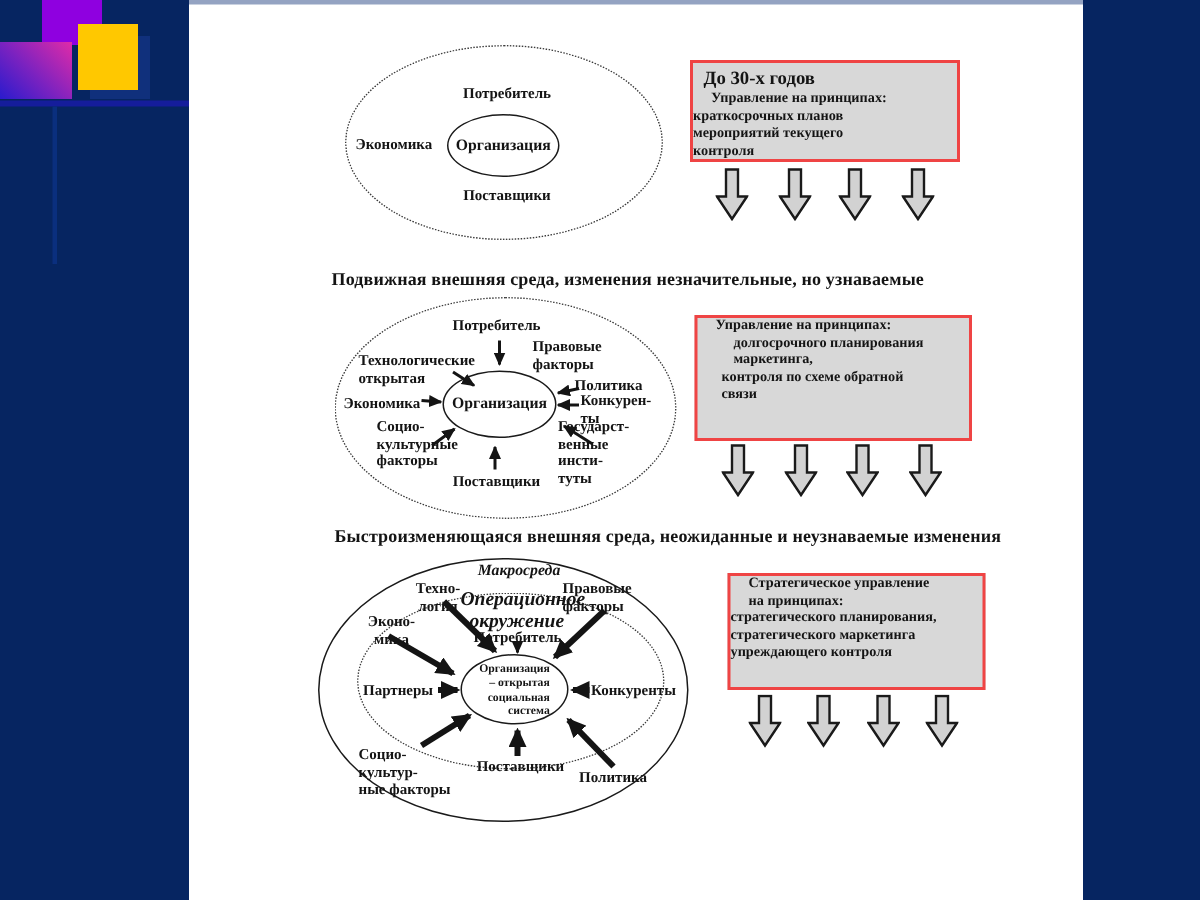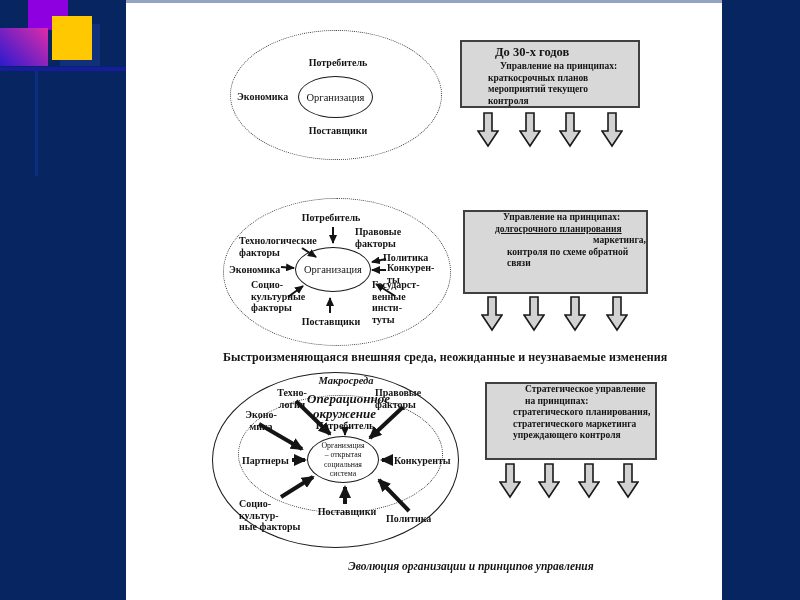--- a/index.html
+++ b/index.html
@@ -30,34 +30,33 @@
   .lbl{
     font-weight:bold;font-size:10px;line-height:1.16;color:#141414;
     white-space:pre-line;
   }
   .lbl.ctr{text-align:center;}
   .it{font-style:italic;}
   .ell{border-radius:50%;box-sizing:border-box;}
   .dotted{border:1.6px dotted #3c3c3c;}
   .solid{border:1.6px solid #1a1a1a;}
   .org{
-    display:flex;align-items:center;justify-content:center;text-align:center;
-    font-weight:normal;color:#141414;background:#fff;
+    display:flex;align-items:center;justify-content:center;text-align:right;
+    font-weight:bold;color:#141414;background:#fff;
   }
   .gbox{
-    background:#d8d8d8;border:2px solid #404040;box-sizing:border-box;
+    background:#d8d8d8;border:2px solid #ef4444;box-sizing:border-box;
     color:#141414;
-    padding-left:26px;
   }
   .gbox .hdr{position:static;display:block;font-weight:bold;font-size:12.5px;
     padding:3px 0 1px 7px;white-space:nowrap;}
   .gbox .bl{position:static;display:block;font-weight:bold;font-size:9.5px;
     line-height:1.22;white-space:nowrap;}
-  .ml8{margin-left:4px;text-decoration:underline;}.ml12{margin-left:12px;}.ml16{margin-left:16px;}
-  .ml20{}.ml24{margin-left:24px;text-align:right;}
+  .ml8{margin-left:24px;}.ml12{margin-left:12px;}.ml16{margin-left:16px;}
+  .ml20{}.ml24{margin-left:24px;}
   .darrow{width:22px;height:36px;}
   .overlay{left:0;top:0;width:596px;height:600px;pointer-events:none;}
   .caption{
     font-weight:bold;font-style:italic;font-size:11.5px;color:#141414;
     text-align:center;white-space:nowrap;
   }
 </style>
 </head>
 <body>
 
@@ -79,28 +78,29 @@
   <div class="lbl ctr" style="left:174px;top:122px;width:76px;">Поставщики</div>
 
   <div class="gbox" style="left:334px;top:37px;width:180px;height:68px;">
     <span class="hdr">До 30-х годов</span>
     <span class="bl ml12">Управление на принципах:</span>
     <span class="bl ml20">краткосрочных планов</span>
     <span class="bl ml20">мероприятий текущего</span>
     <span class="bl ml20">контроля</span>
   </div>
 
+  <div class="title" style="left:95px;top:176px;">Подвижная внешняя среда, изменения незначительные, но узнаваемые</div>
 
   <div class="ell dotted" style="left:97px;top:195px;width:228px;height:148px;"></div>
 
   <div class="lbl ctr" style="left:170px;top:209px;width:70px;">Потребитель</div>
   <div class="lbl" style="left:229px;top:223px;">Правовые
 факторы</div>
   <div class="lbl" style="left:113px;top:232px;">Технологические
-факторы</div>
+открытая</div>
   <div class="lbl" style="left:257px;top:249px;">Политика</div>
   <div class="lbl" style="left:103px;top:261px;">Экономика</div>
   <div class="lbl" style="left:261px;top:259px;">Конкурен-
 ты</div>
   <div class="lbl" style="left:125px;top:276px;">Социо-
 культурные
 факторы</div>
   <div class="lbl" style="left:246px;top:276px;">Государст-
 венные
 инсти-
@@ -222,14 +222,13 @@
   <svg class="darrow" style="left:412px;top:460px;" viewBox="0 0 22 36">
       <polygon points="7,1 15,1 15,19 21,19 11,34 1,19 7,19" fill="#d2d2d2" stroke="#1a1a1a" stroke-width="1.6"></polygon>
     </svg>
   <svg class="darrow" style="left:452px;top:460px;" viewBox="0 0 22 36">
       <polygon points="7,1 15,1 15,19 21,19 11,34 1,19 7,19" fill="#d2d2d2" stroke="#1a1a1a" stroke-width="1.6"></polygon>
     </svg>
   <svg class="darrow" style="left:491px;top:460px;" viewBox="0 0 22 36">
       <polygon points="7,1 15,1 15,19 21,19 11,34 1,19 7,19" fill="#d2d2d2" stroke="#1a1a1a" stroke-width="1.6"></polygon>
     </svg>
 
-  <div class="caption" style="left:150px;top:557px;width:390px;">Эволюция организации и принципов управления</div>
 </div>
 
 </body></html>

